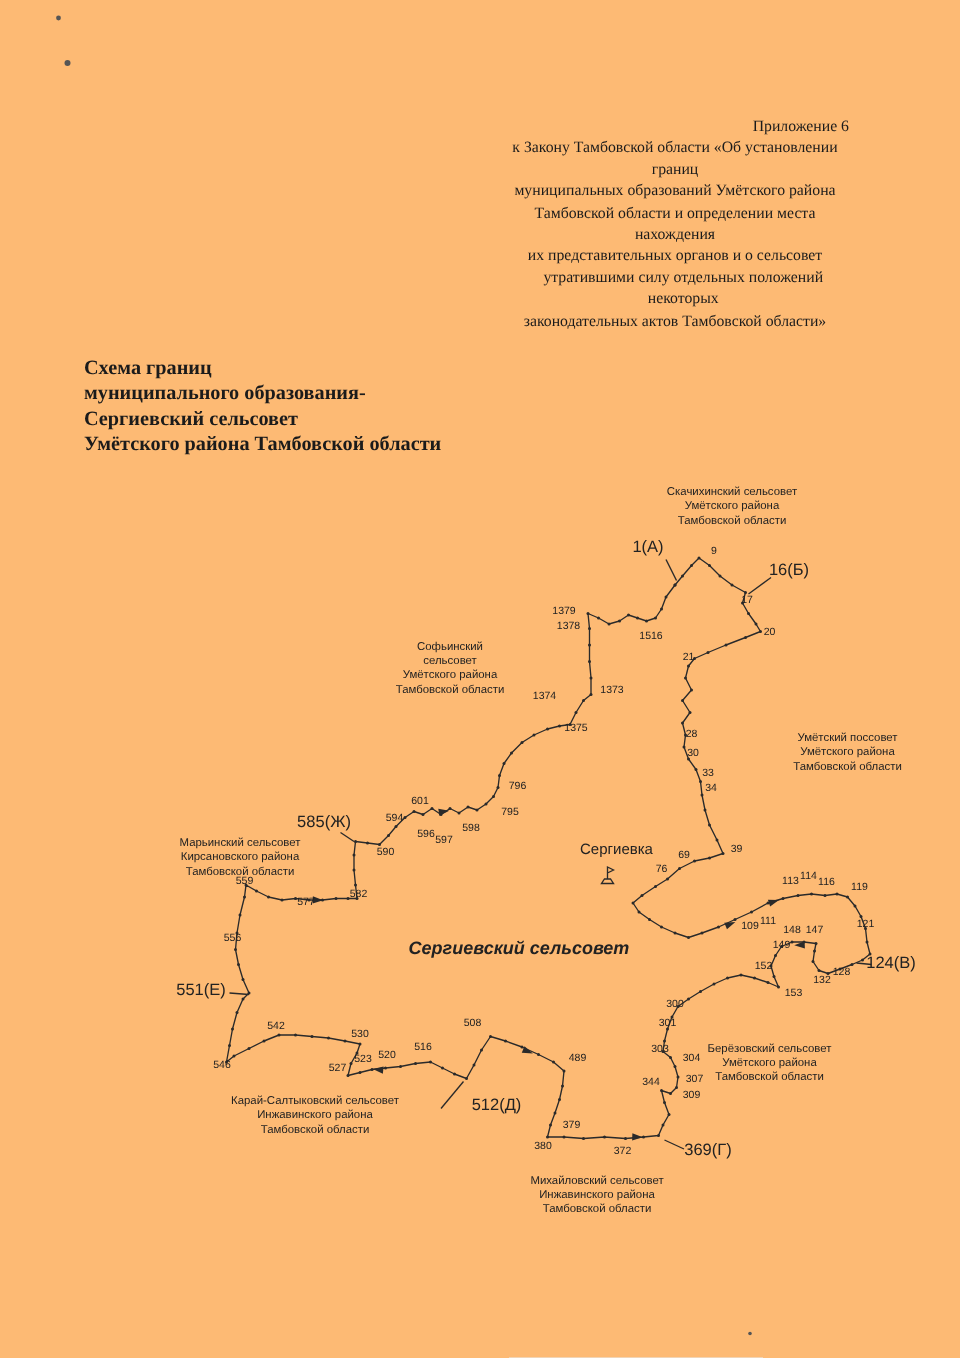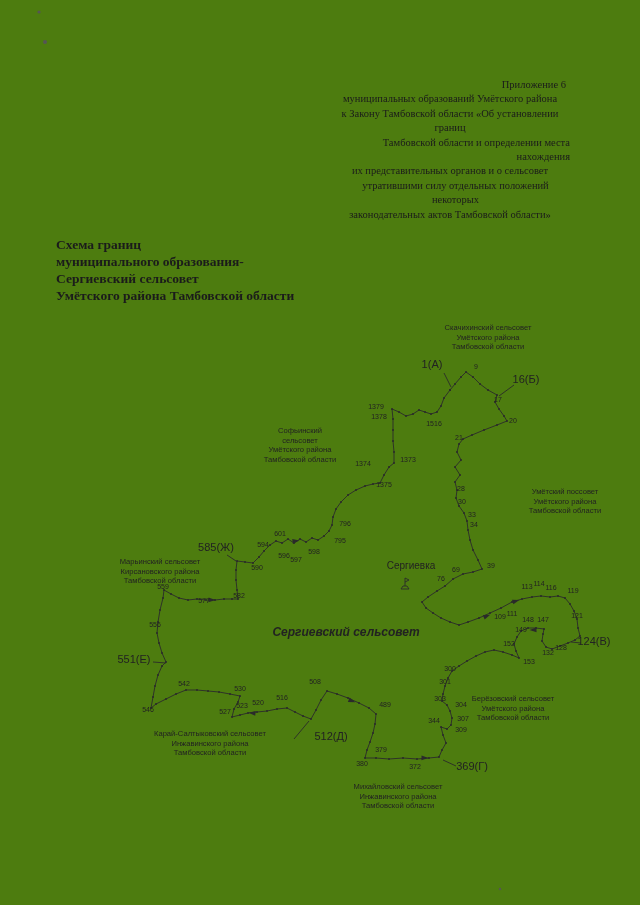--- a/index.html
+++ b/index.html
@@ -1,17 +1,17 @@
 <!DOCTYPE html>
 <html><head>
 <meta charset="utf-8">
 <style>
   html,body{margin:0;padding:0;background:#e8e8e8;}
   .page{
-    position:relative;width:640px;height:905px;background:#4d7c0f;
+    position:relative;width:640px;height:905px;background:#fdba74;
     margin:0 auto;overflow:hidden;
     font-family:"Liberation Serif", serif;color:#1b1b1b;
   }
   .header-block{
     position:absolute;top:78px;right:70px;width:240px;
     font-size:10.5px;line-height:14.4px;text-align:center;
   }
   .header-block .first{display:block;text-align:right;padding-right:4px;}
   .title-block{
     position:absolute;top:236px;left:56px;width:580px;
@@ -24,23 +24,23 @@
   .map-svg .junction{font-size:11px;}
   .map-svg .village-name{font-size:10px;}
   .map-svg .area-name{font-size:12px;font-weight:bold;font-style:italic;}
 </style>
 </head>
 <body>
 
 <div class="page">
   <div class="header-block">
       <span class="first">Приложение 6</span>
+      <span style="display: block;">к Закону Тамбовской области «Об установлении границ</span>
       <span style="display: block;">муниципальных образований Умётского района</span>
-      <span style="display: block;">к Закону Тамбовской области «Об установлении границ</span>
-      <span style="display: block; text-align: right;">Тамбовской области и определении места нахождения</span>
+      <span style="display: block;">Тамбовской области и определении места нахождения</span>
       <span style="display: block;">их представительных органов и о сельсовет</span>
       <span style="display: block; margin-left: 11px;">утратившими силу отдельных положений некоторых</span>
       <span style="display: block;">законодательных актов Тамбовской области»</span>
     </div>
   <div class="title-block">
       <div>Схема границ</div>
       <div>муниципального образования-</div>
       <div>Сергиевский сельсовет</div>
       <div>Умётского района Тамбовской области</div>
     </div>

